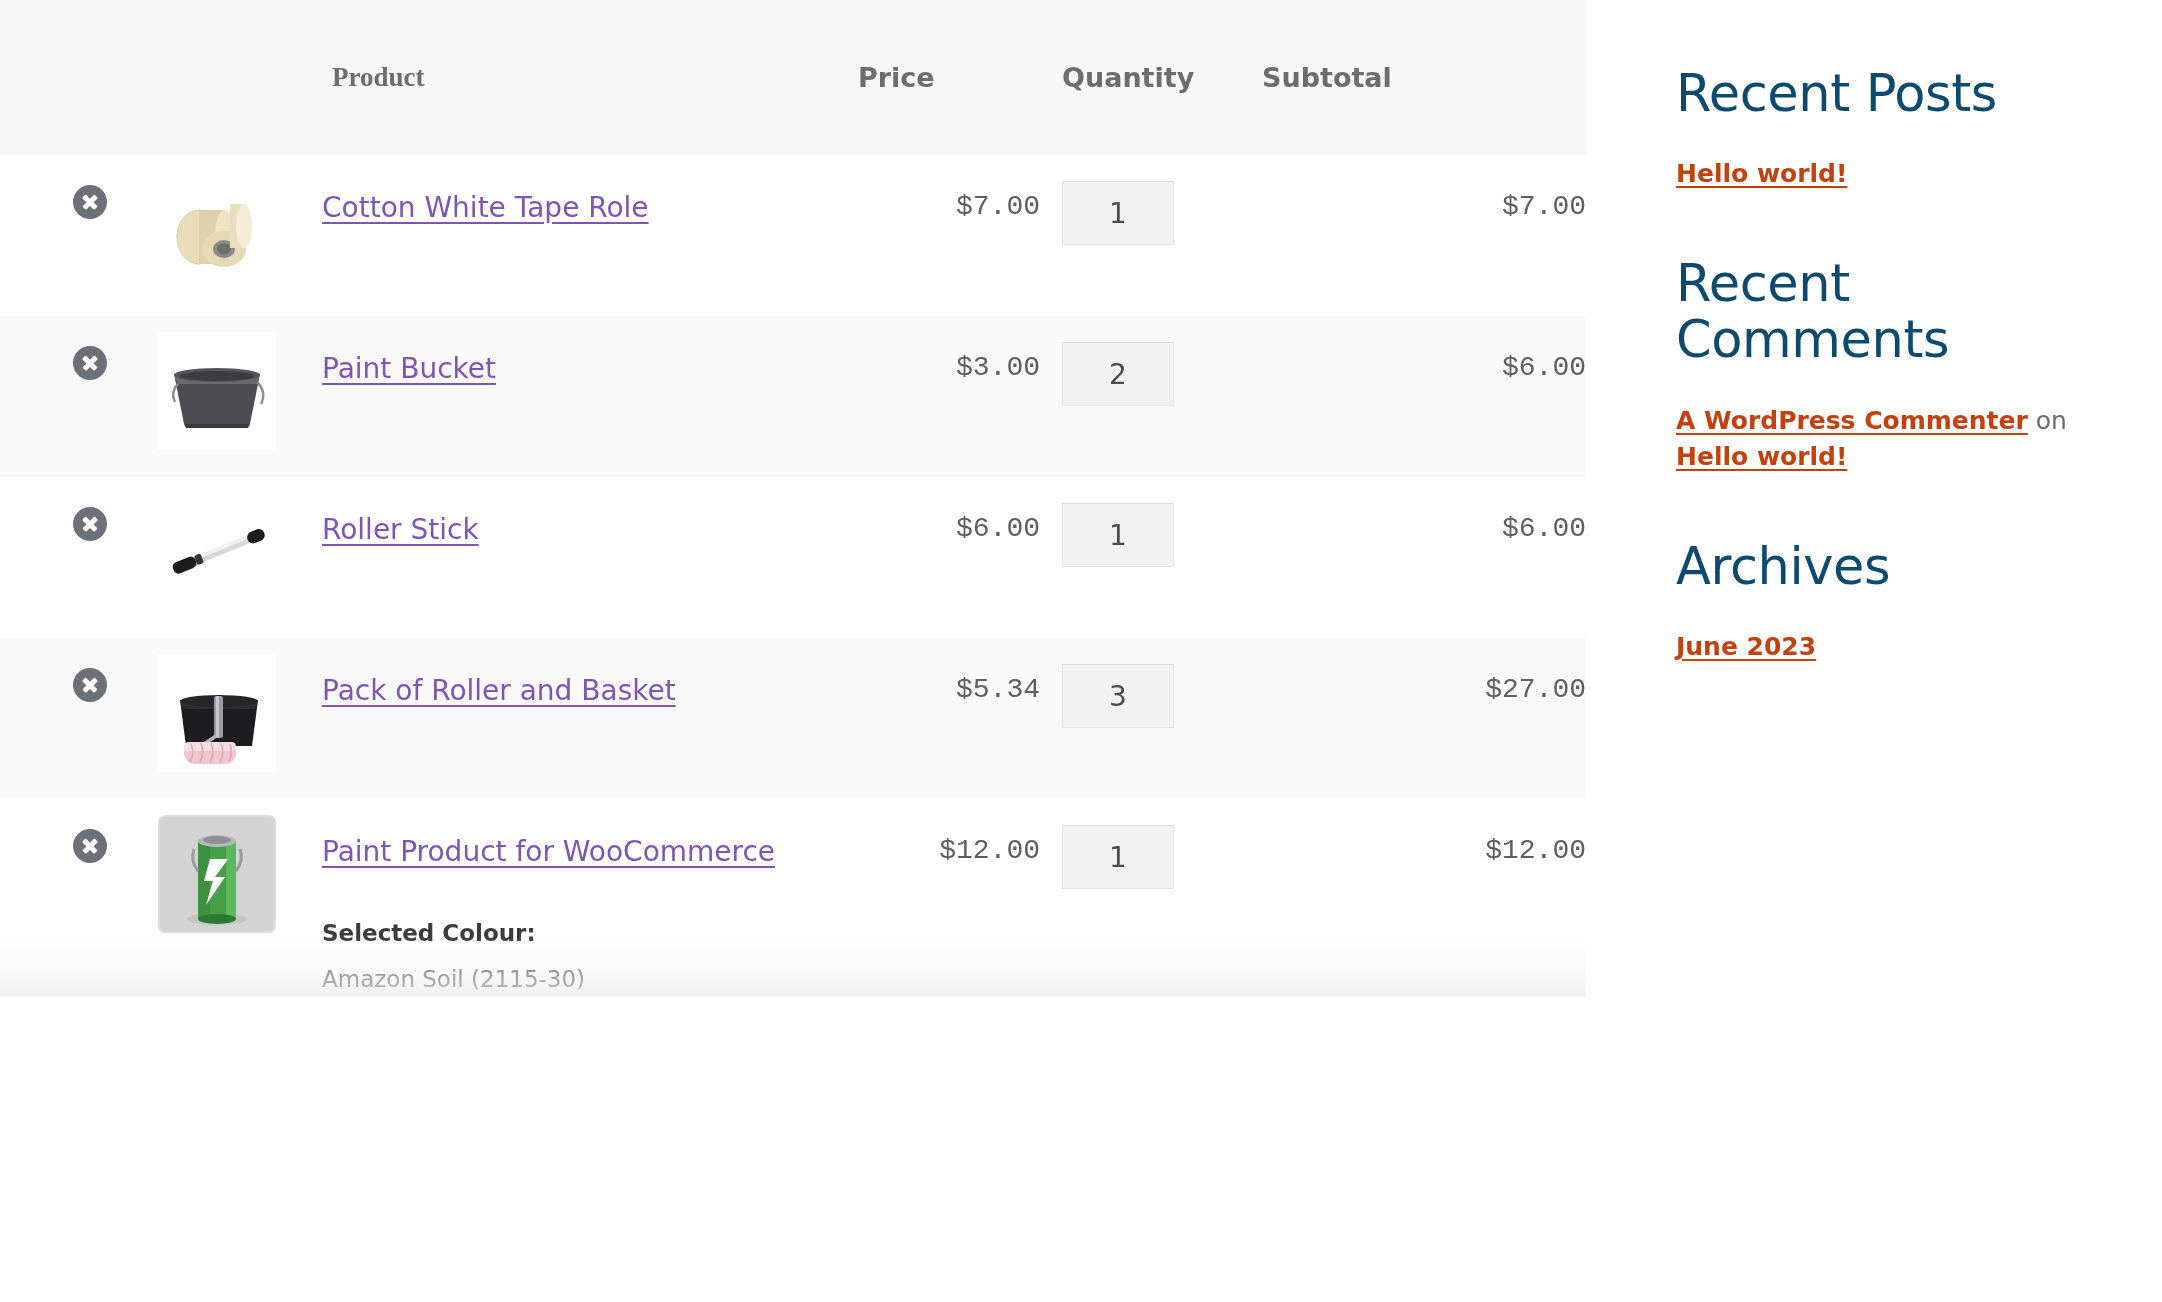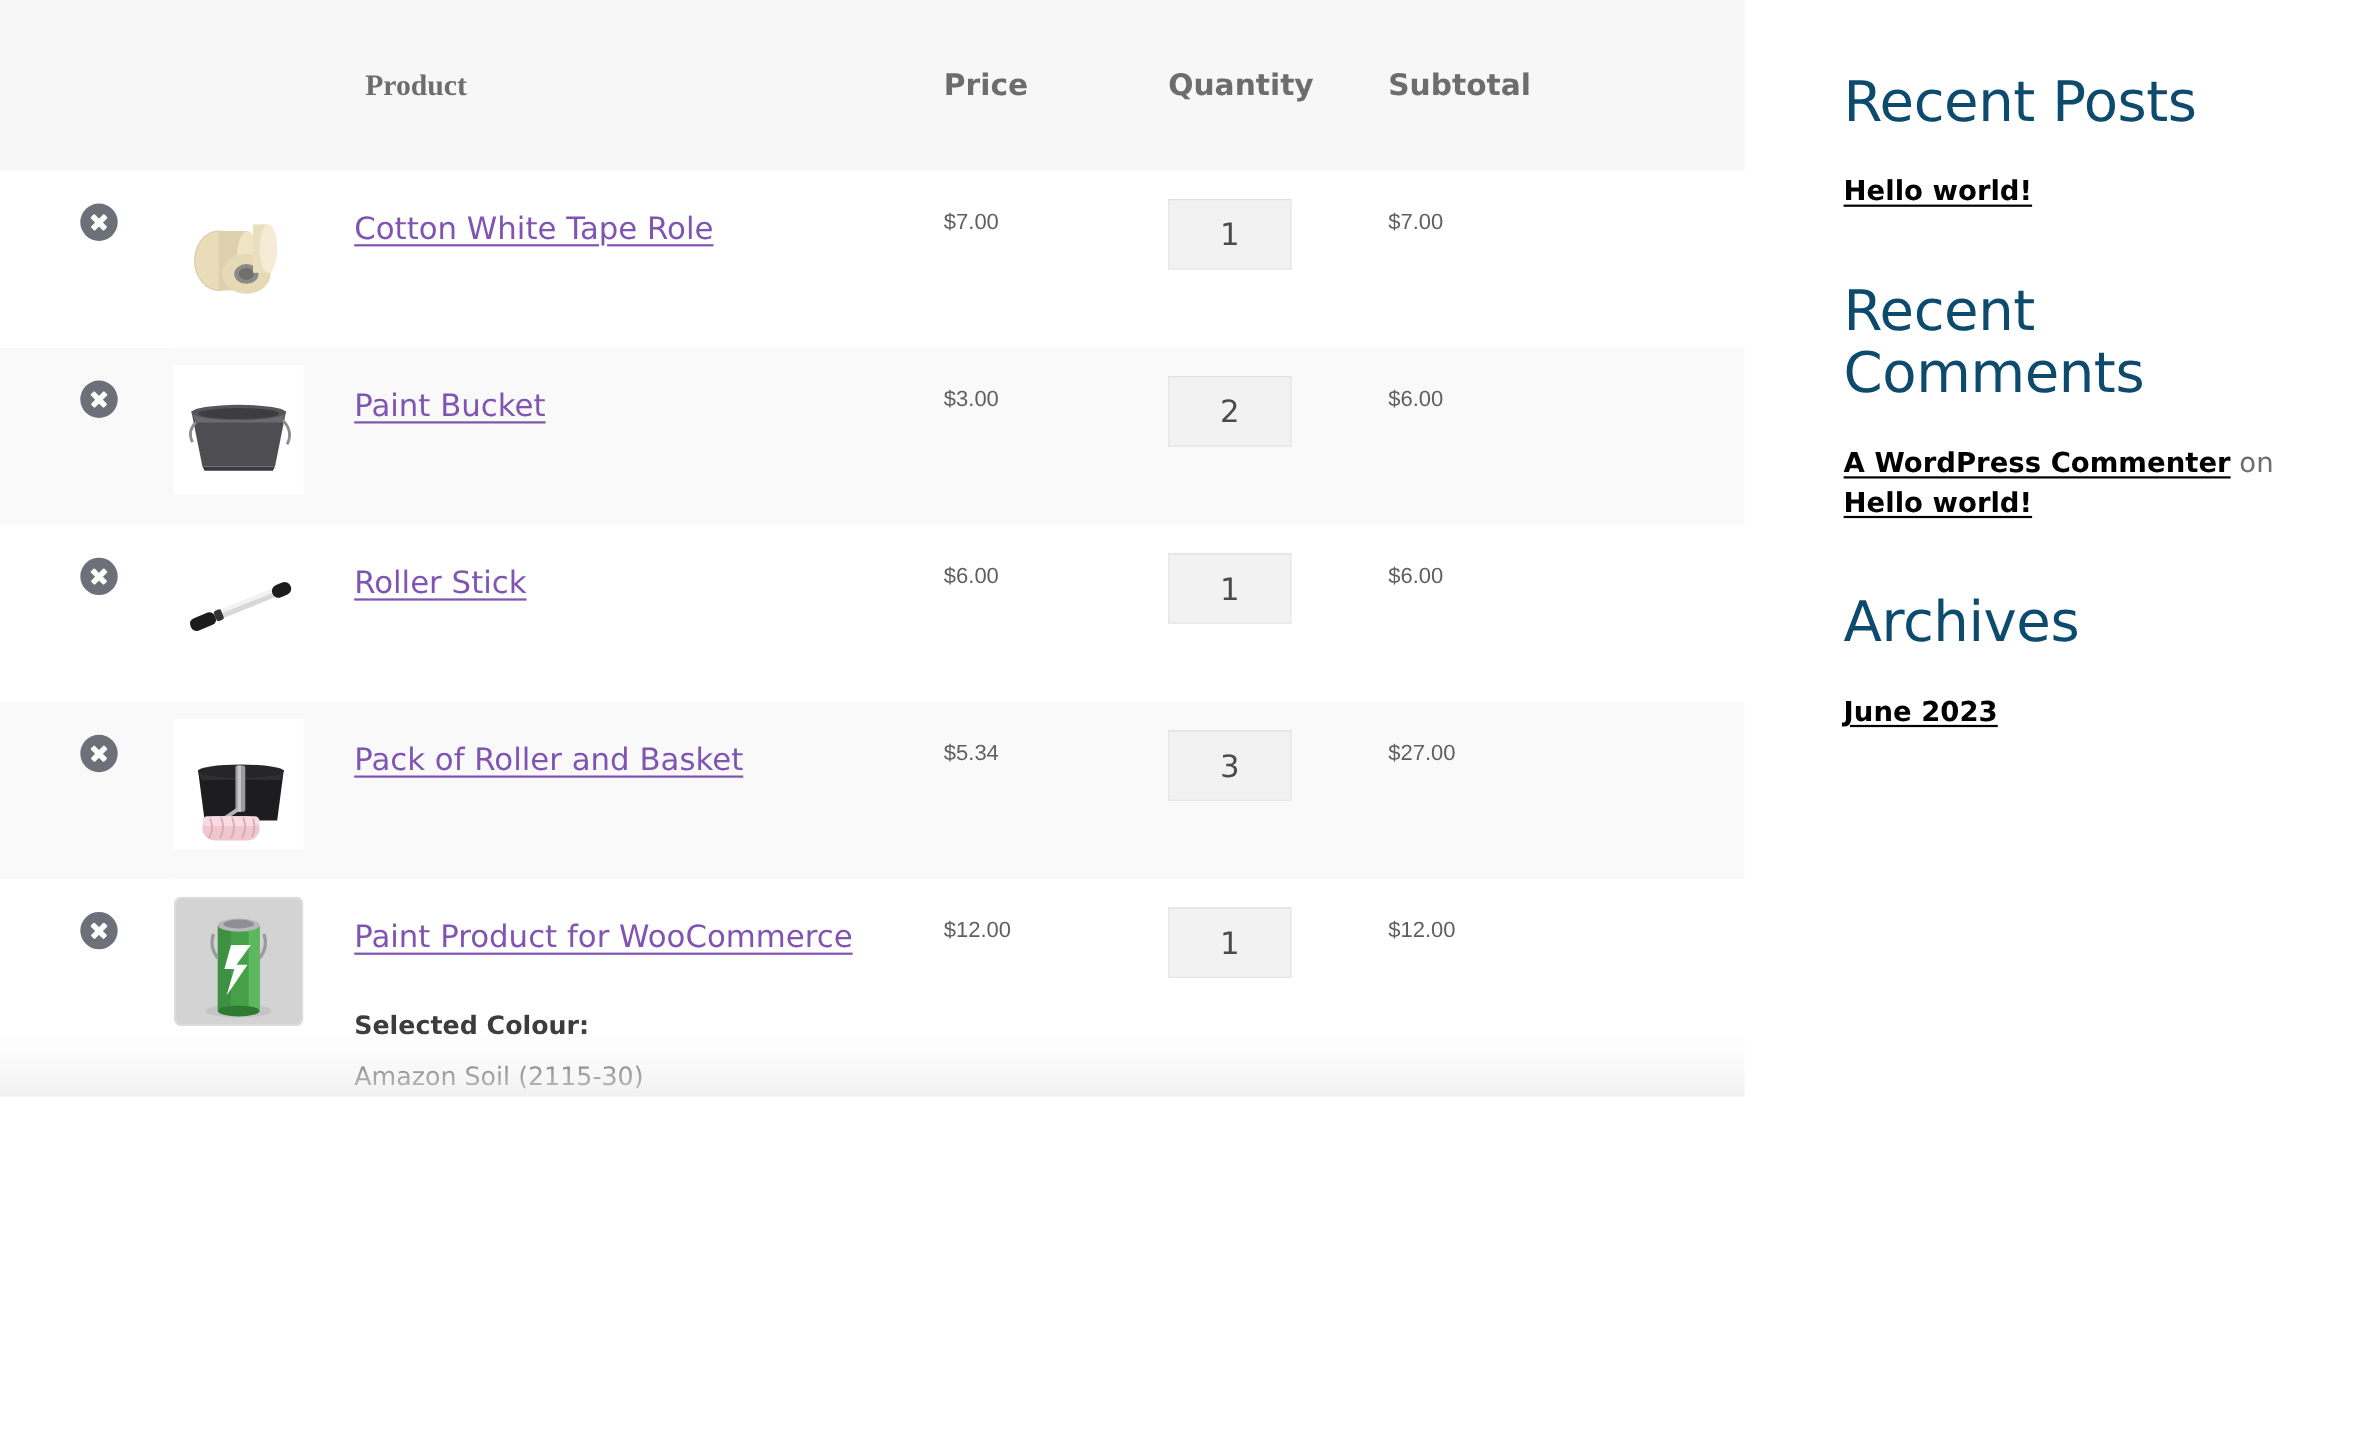--- a/index.html
+++ b/index.html
@@ -103,23 +103,24 @@
     margin-top: 48px;
     font-size: 23px;
     color: #4d4d4d;
     line-height: 1.55;
   }
   .variation .v-label { font-weight: bold; display: block; color: #3c3c3c; }
   .variation .v-value { display: block; margin-top: 10px; color: #4a4a4a; }
 
   td.price-cell, td.sub-cell {
     padding-top: 36px !important;
-    font-size: 20px;
+    font-size: 28px;
     color: #5f5f5f;
-    font-family: Liberation Sans, sans-serif;
+    font-family: Liberation Mono, monospace;
+    text-align: right;
   }
   td.price-cell { padding-left: 8px !important; }
   td.sub-cell   { padding-left: 22px !important; }
 
   td.qty-cell { padding-top: 26px !important; padding-left: 22px !important; }
   .qty-box {
     width: 112px; height: 64px;
     background: #f2f2f2;
     border: 1px solid #e4e4e4;
     border-top-color: #dcdcdc;
@@ -153,21 +154,21 @@
     font-weight: normal;
     color: #0c4a6e;
     letter-spacing: -0.4px;
     line-height: 1.1;
     font-family: "DejaVu Sans", sans-serif;
   }
   .widget-body { margin-top: 34px; }
   .w-link {
     font-size: 25px;
     font-weight: bold;
-    color: #000000;
+    color: #c2410c;
     text-decoration: underline;
     text-underline-offset: 4px;
     line-height: 1.45;
     cursor: pointer;
   }
   .w-plain {
     font-size: 25px;
     color: #6d6d6d;
     font-weight: normal;
   }

